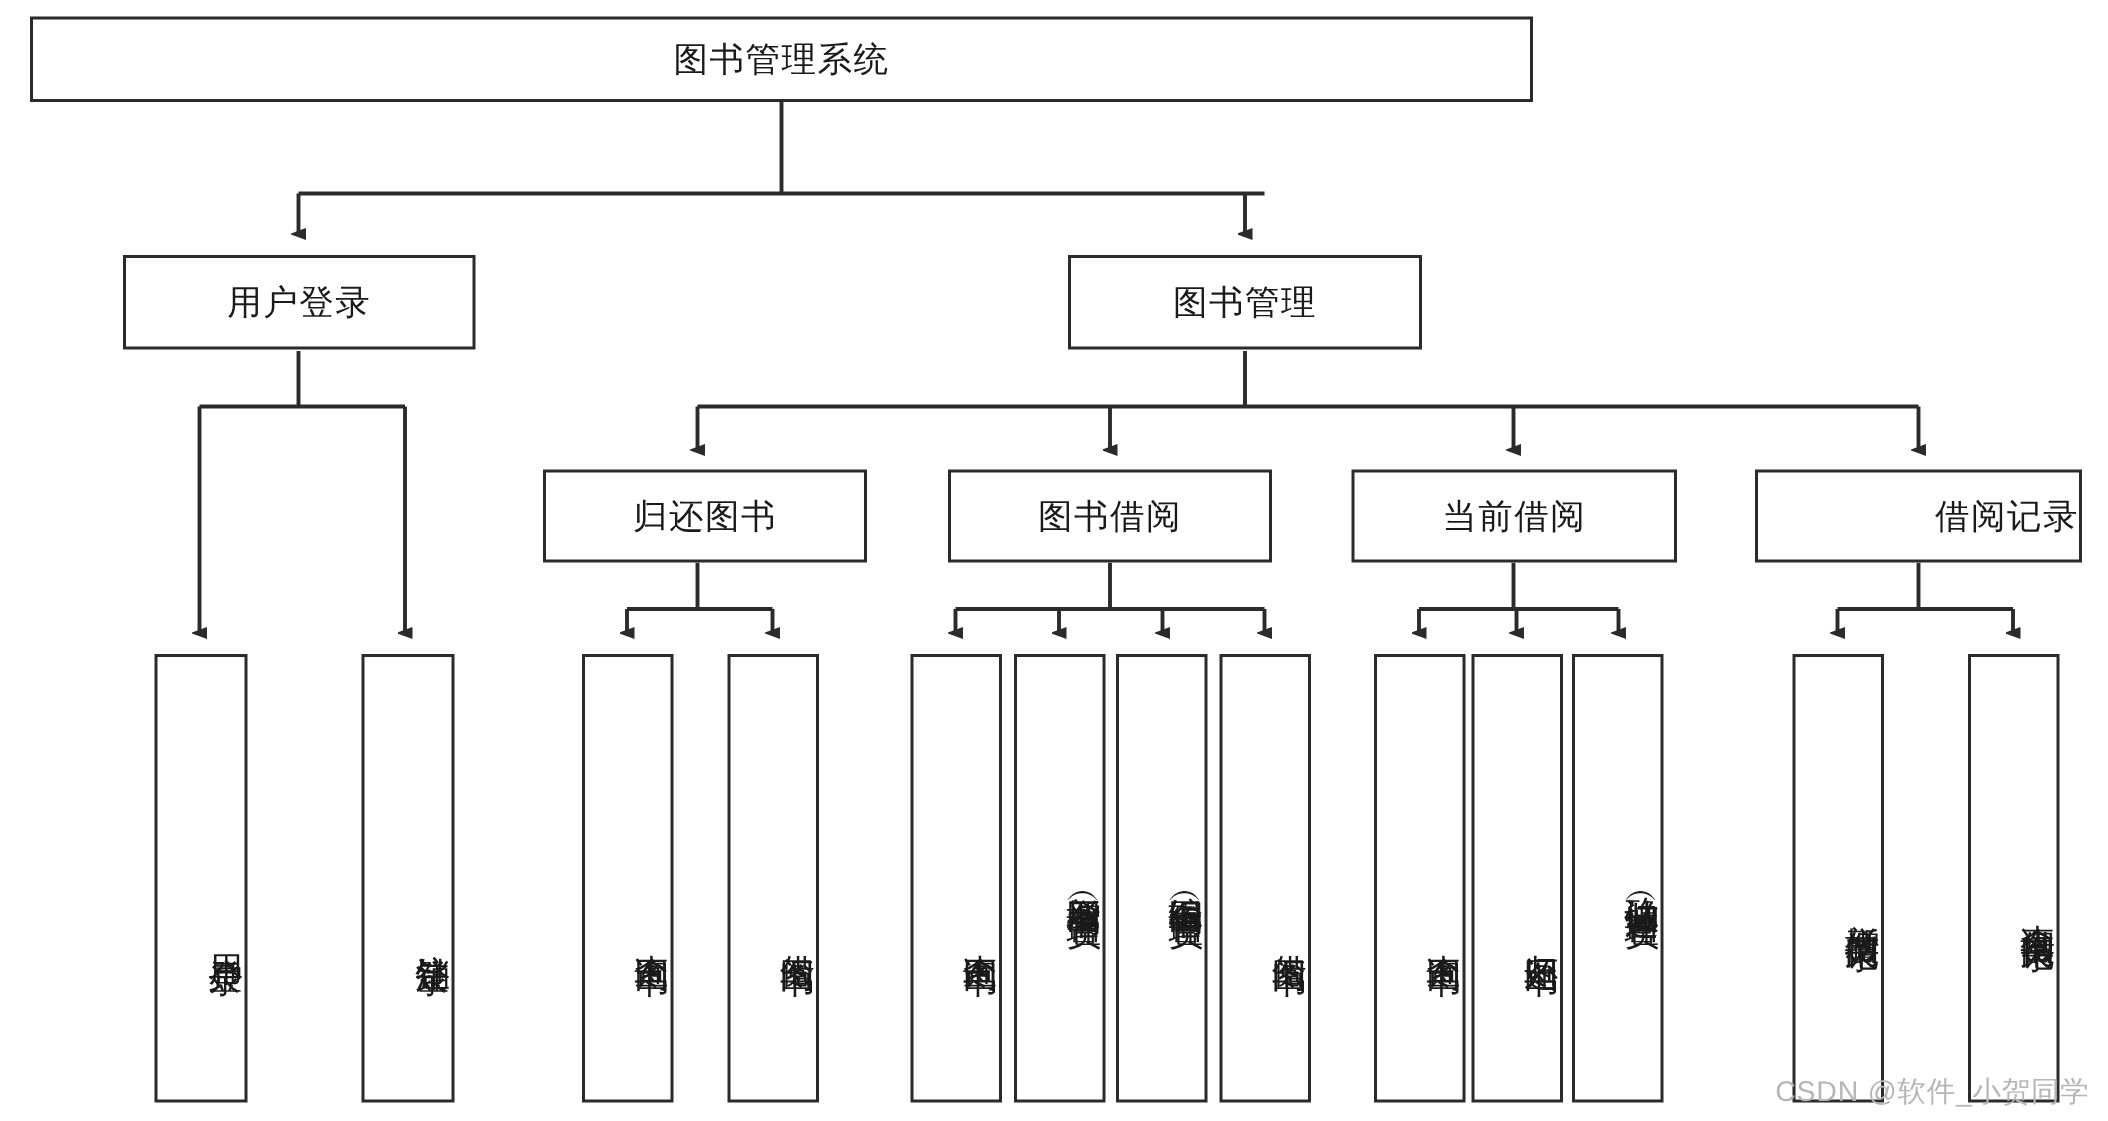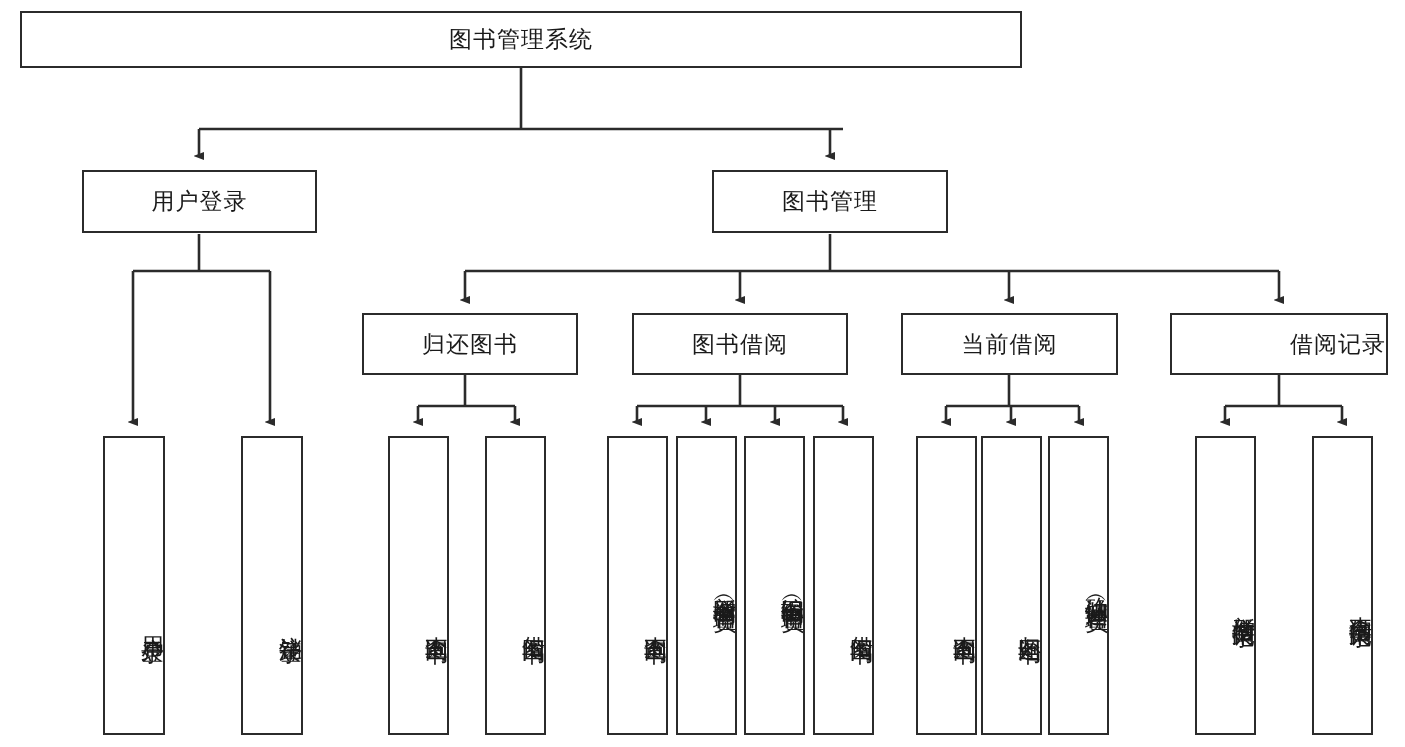--- a/index.html
+++ b/index.html
@@ -9,21 +9,20 @@
   }
   body {
     font-family: "Liberation Sans", "DejaVu Sans", sans-serif;
   }
   #diagram-root {
     position: relative;
     width: 1405px;
     height: 747px;
     background: #ffffff;
     overflow: hidden;
-    font-family: Liberation Mono, monospace;
   }
   svg.edges {
     position: absolute;
     left: 0;
     top: 0;
     width: 1405px;
     height: 747px;
     pointer-events: none;
   }
   .node {
@@ -185,14 +184,15 @@
     <span class="node-label">确认归还（管理员）</span>
   </div>
 
   <div class="node vertical" style="left:1195px; top:436px; width:61px; height:299px; padding-top:36px;">
     <span class="node-label">新增借阅记录</span>
   </div>
   <div class="node vertical" style="left:1312px; top:436px; width:61px; height:299px; padding-top:36px;">
     <span class="node-label">查询借阅记录</span>
   </div>
 
+  <div id="watermark">CSDN @软件_小贺同学</div>
 
 </div>
 
 </body></html>

